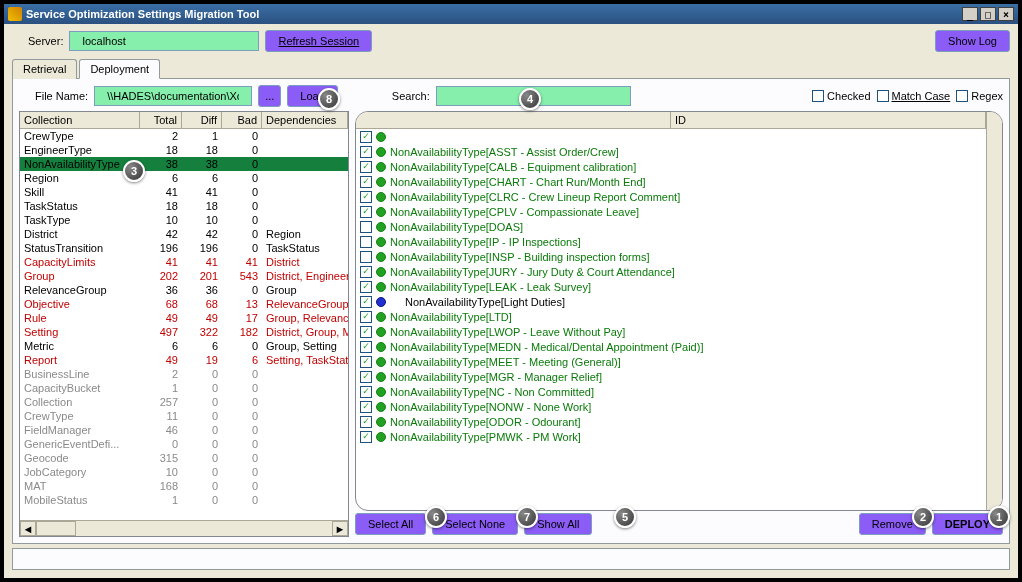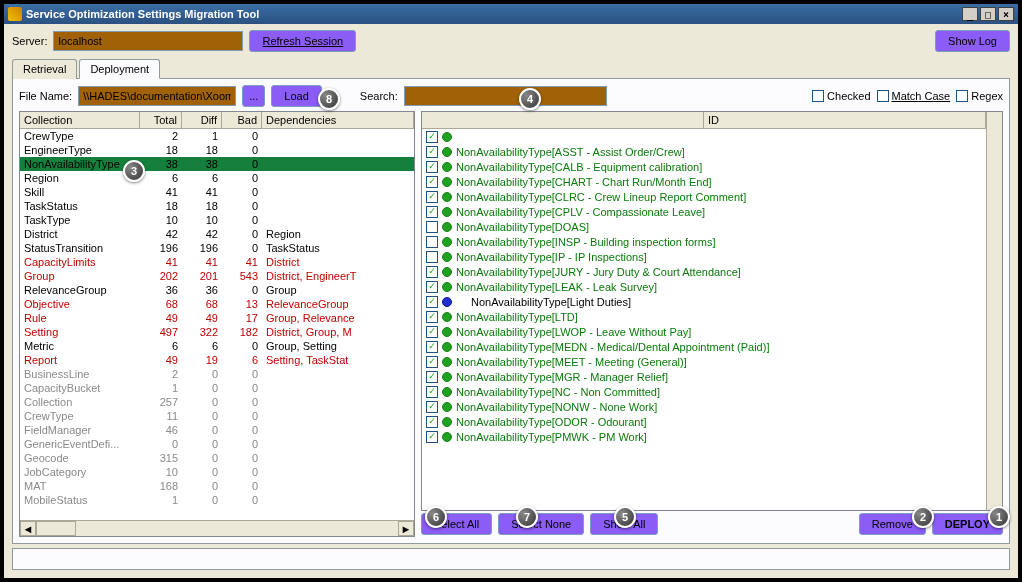--- a/index.html
+++ b/index.html
@@ -3,30 +3,30 @@
 <meta charset="utf-8">
 <style>
   * { box-sizing: border-box; margin: 0; padding: 0; font-family: Tahoma, Arial, sans-serif; font-size: 11px; }
   body { background: #000; width: 1022px; height: 582px; position: relative; }
   .window { position: absolute; top: 3px; left: 3px; right: 3px; bottom: 3px; background: #ece9d8; border: 1px solid #000; display: flex; flex-direction: column; }
   .titlebar { height: 20px; background: linear-gradient(#3a6ea5,#2a5080); color: #fff; display: flex; align-items: center; padding: 0 4px; font-weight: bold; }
   .titlebar .icon { width: 14px; height: 14px; margin-right: 4px; background: linear-gradient(45deg,#f0c000,#d08000); border-radius: 2px; }
   .titlebar .spacer { flex: 1; }
   .wbtn { width: 16px; height: 14px; background: #d4d0c8; border: 1px solid #404040; margin-left: 2px; display: flex; align-items: center; justify-content: center; font-family: monospace; font-size: 10px; color:#000;}
   .toolbar { padding: 6px 8px; display: flex; align-items: center; gap: 6px; }
-  .lbl { color: #000; }
-  .txt { background: #a16207; border: 1px solid #7b9ebd; padding: 2px 4px; height: 20px; }
+  .lbl { color: #000; margin-left: 16px; }
+  .txt { background: #86efac; border: 1px solid #7b9ebd; padding: 2px 12px; height: 20px; }
   .btn { background: #8b5cf6; border: 1px solid #7b9ebd; padding: 2px 12px; height: 22px; cursor: pointer; border-radius: 3px; }
   .tabs { display: flex; padding: 0 8px; position: relative; top: 1px; }
   .tab { background: #ece9d8; border: 1px solid #919b9c; border-bottom: none; padding: 3px 10px; margin-right: 2px; border-radius: 3px 3px 0 0; cursor: pointer; }
   .tab.active { background: #fcfcfe; border-bottom: 1px solid #fcfcfe; }
   .pane { flex: 1; margin: 0 8px 4px 8px; border: 1px solid #919b9c; background: #fcfcfe; padding: 6px 6px; display: flex; flex-direction: column; gap: 4px; }
   .row { display: flex; align-items: center; gap: 6px; }
   .split { flex: 1; display: flex; gap: 6px; min-height: 0; }
-  .left { width: 396px; display: flex; flex-direction: column; }
+  .left { width: 330px; display: flex; flex-direction: column; }
   .right { flex: 1; display: flex; flex-direction: column; }
   .grid { border: 1px solid #828790; background: #fff; flex: 1; overflow: hidden; display:flex; flex-direction:column; }
   .grid-header { display: flex; background: #ece9d8; border-bottom: 1px solid #aca899; flex:none; }
   .gh { border-right: 1px solid #aca899; padding: 2px 4px; font-weight: normal; text-align:left; }
   .gh1 { width: 120px; } .gh2 { width: 42px; text-align:right; } .gh3 { width: 40px; text-align:right;} .gh4 { width:40px; text-align:right;} .gh5 { flex:1; }
   .grid-body { overflow-y: auto; overflow-x: auto; flex:1; }
   .gr { display: flex; height: 14px; align-items: center; white-space: nowrap; }
   .gr.sel { background: #15803d; }
   .gc1 { width: 120px; padding-left: 4px; overflow:hidden;} .gc2 { width: 42px; text-align:right; padding-right:4px;} .gc3 { width:40px; text-align:right; padding-right:4px;} .gc4 { width:40px; text-align:right; padding-right:4px;} .gc5 { flex:1; padding-left:4px; overflow:hidden;}
   .red { color: #c00000; }
@@ -308,21 +308,21 @@
           <div class="hscroll">
             <div class="arrow">◄</div>
               <div class="track">
                 <div class="thumb"></div>
               </div>
               <div class="arrow">►</div>
           </div>
         </div>
       </div>
       <div class="right">
-        <div class="grid" style="flex:1;">
+        <div class="grid" style="flex:1;border-radius:13px;">
           <div style="display:flex;flex:1;min-height:0;">
             <div style="flex:1;display:flex;flex-direction:column;">
               <div class="grid-header">
                 <div class="gh" style="width:30px"></div>
                 <div class="gh" style="flex:1">ID</div>
               </div>
               <div class="id-body" id="id-body">
                   <div class="id-row">
                     <span class="chk">✓</span>
                     <span class="dot green"></span>
@@ -353,26 +353,26 @@
                     <span class="id-text">NonAvailabilityType[CPLV - Compassionate Leave]</span>
                   </div>
                   <div class="id-row">
                     <span class="chk"></span>
                     <span class="dot green"></span>
                     <span class="id-text">NonAvailabilityType[DOAS]</span>
                   </div>
                   <div class="id-row">
                     <span class="chk"></span>
                     <span class="dot green"></span>
+                    <span class="id-text">NonAvailabilityType[IP - IP Inspections]</span>
+                  </div>
+                  <div class="id-row">
+                    <span class="chk"></span>
+                    <span class="dot green"></span>
                     <span class="id-text">NonAvailabilityType[INSP - Building inspection forms]</span>
-                  </div>
-                  <div class="id-row">
-                    <span class="chk"></span>
-                    <span class="dot green"></span>
-                    <span class="id-text">NonAvailabilityType[IP - IP Inspections]</span>
                   </div>
                   <div class="id-row">
                     <span class="chk">✓</span>
                     <span class="dot green"></span>
                     <span class="id-text">NonAvailabilityType[JURY - Jury Duty &amp; Court Attendance]</span>
                   </div>
                   <div class="id-row">
                     <span class="chk">✓</span>
                     <span class="dot green"></span>
                     <span class="id-text">NonAvailabilityType[LEAK - Leak Survey]</span>

